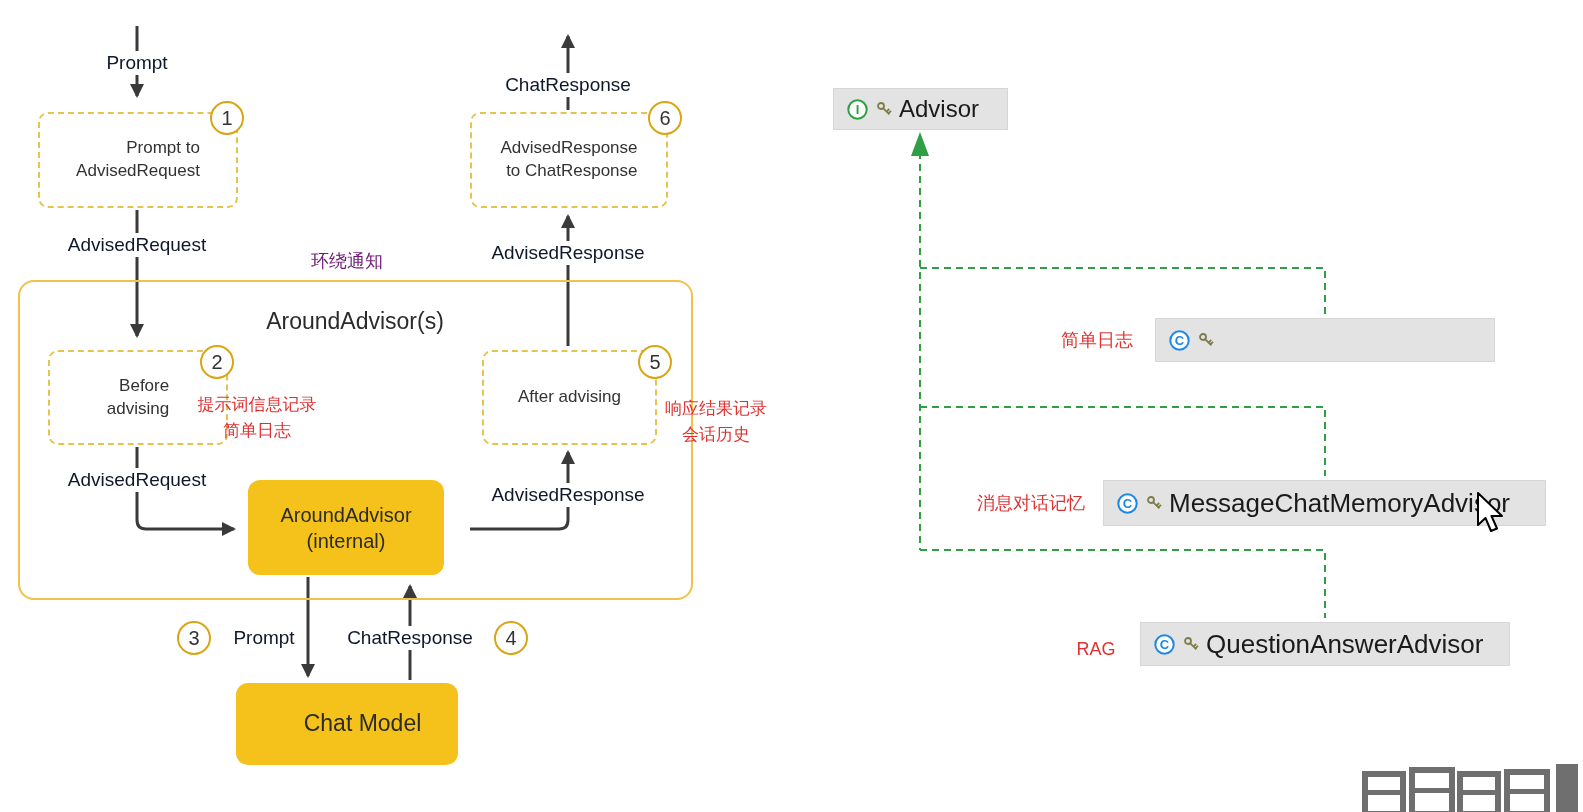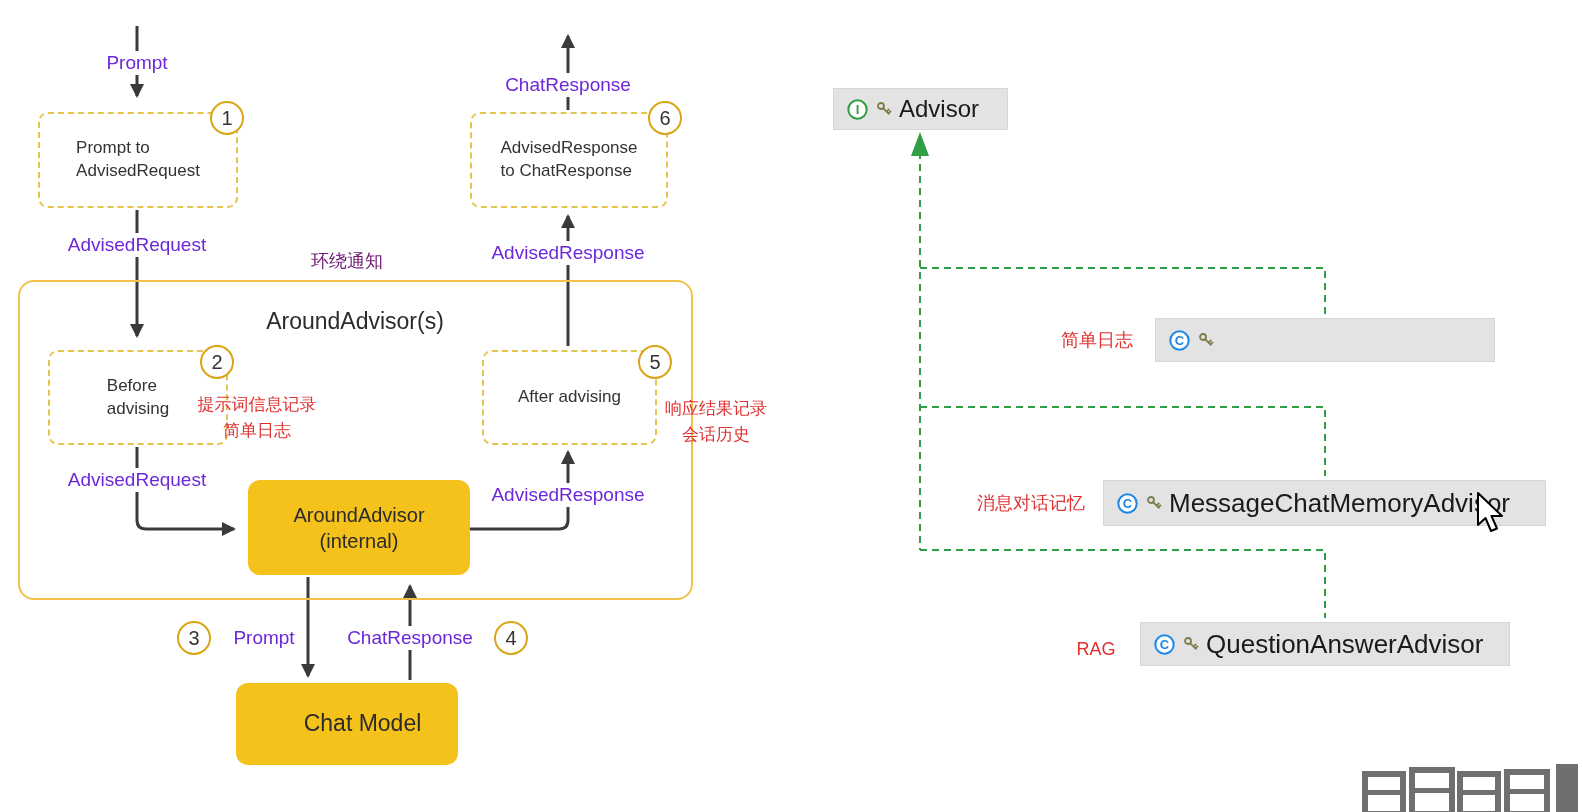--- a/index.html
+++ b/index.html
@@ -1,28 +1,28 @@
 <!DOCTYPE html>
 <html><head>
 <meta charset="utf-8">
 <style>
   * { margin:0; padding:0; box-sizing:border-box; }
   body { font-family:"Liberation Sans", sans-serif; background:#fff; }
   .page { position:relative; width:1583px; height:812px; background:#ffffff; overflow:hidden; }
   svg.layer { position:absolute; left:0; top:0; z-index:1; }
 
   
-  .lbl { position:absolute; transform:translate(-50%,-50%); font-size:19px; color:#6d28d9;
+  .lbl { position:absolute; transform:translate(-50%,-50%); font-size:19px; color:#0f172a;
          white-space:nowrap; z-index:4; background:#fff; padding:1px 5px; text-align:center; }
   .nobg { background:transparent; padding:0; }
   .red { color:#701a75; }
   .preline { white-space:pre-line; }
 
   .dashed-box { position:absolute; border:2px dashed #e4c44c; border-radius:10px; background:#fff;
-                display:flex; align-items:center; justify-content:center; text-align:left;
+                display:flex; align-items:center; justify-content:center; text-align:right;
                 font-size:17px; color:#333; z-index:3; line-height:1.35; }
   .solid-box { position:absolute; background:#f5c21b; border-radius:12px;
                display:flex; align-items:center; justify-content:center; text-align:center;
                color:#2b2b2b; z-index:3; line-height:1.3; }
   .container-box { position:absolute; border:2px solid #f0c24b; border-radius:16px; z-index:2; }
   .container-title { position:absolute; transform:translate(-50%,-50%); font-size:23px; color:#2b2b2b;
                      z-index:3; white-space:nowrap; }
   .num-circle { position:absolute; width:34px; height:34px; border-radius:50%;
                 border:2px solid #d9a514; background:#fff; display:flex; align-items:center;
                 justify-content:center; font-size:20px; color:#333; z-index:5; }
@@ -95,21 +95,21 @@
   <div class="dashed-box" style="left:48px; top:350px; width:180px; height:95px;">
     <span class="preline">Before
 advising</span>
   </div>
   <div class="num-circle" style="left:200px; top:345px;">2</div>
   <div class="note" style="left:257px; top:418px;">提示词信息记录
 简单日志</div>
 
   <div class="lbl" style="left:137px; top:480px;">AdvisedRequest</div>
 
-  <div class="solid-box" style="left:248px; top:480px; width:222px; height:95px; font-size:20px;">
+  <div class="solid-box" style="left:248px; top:480px; width:196px; height:95px; font-size:20px;">
     <span class="preline">AroundAdvisor
 (internal)</span>
   </div>
 
   <div class="dashed-box" style="left:482px; top:350px; width:175px; height:95px;">
     <span class="preline">After advising</span>
   </div>
   <div class="num-circle" style="left:638px; top:345px;">5</div>
   <div class="note" style="left:716px; top:422px;">响应结果记录
 会话历史</div>

